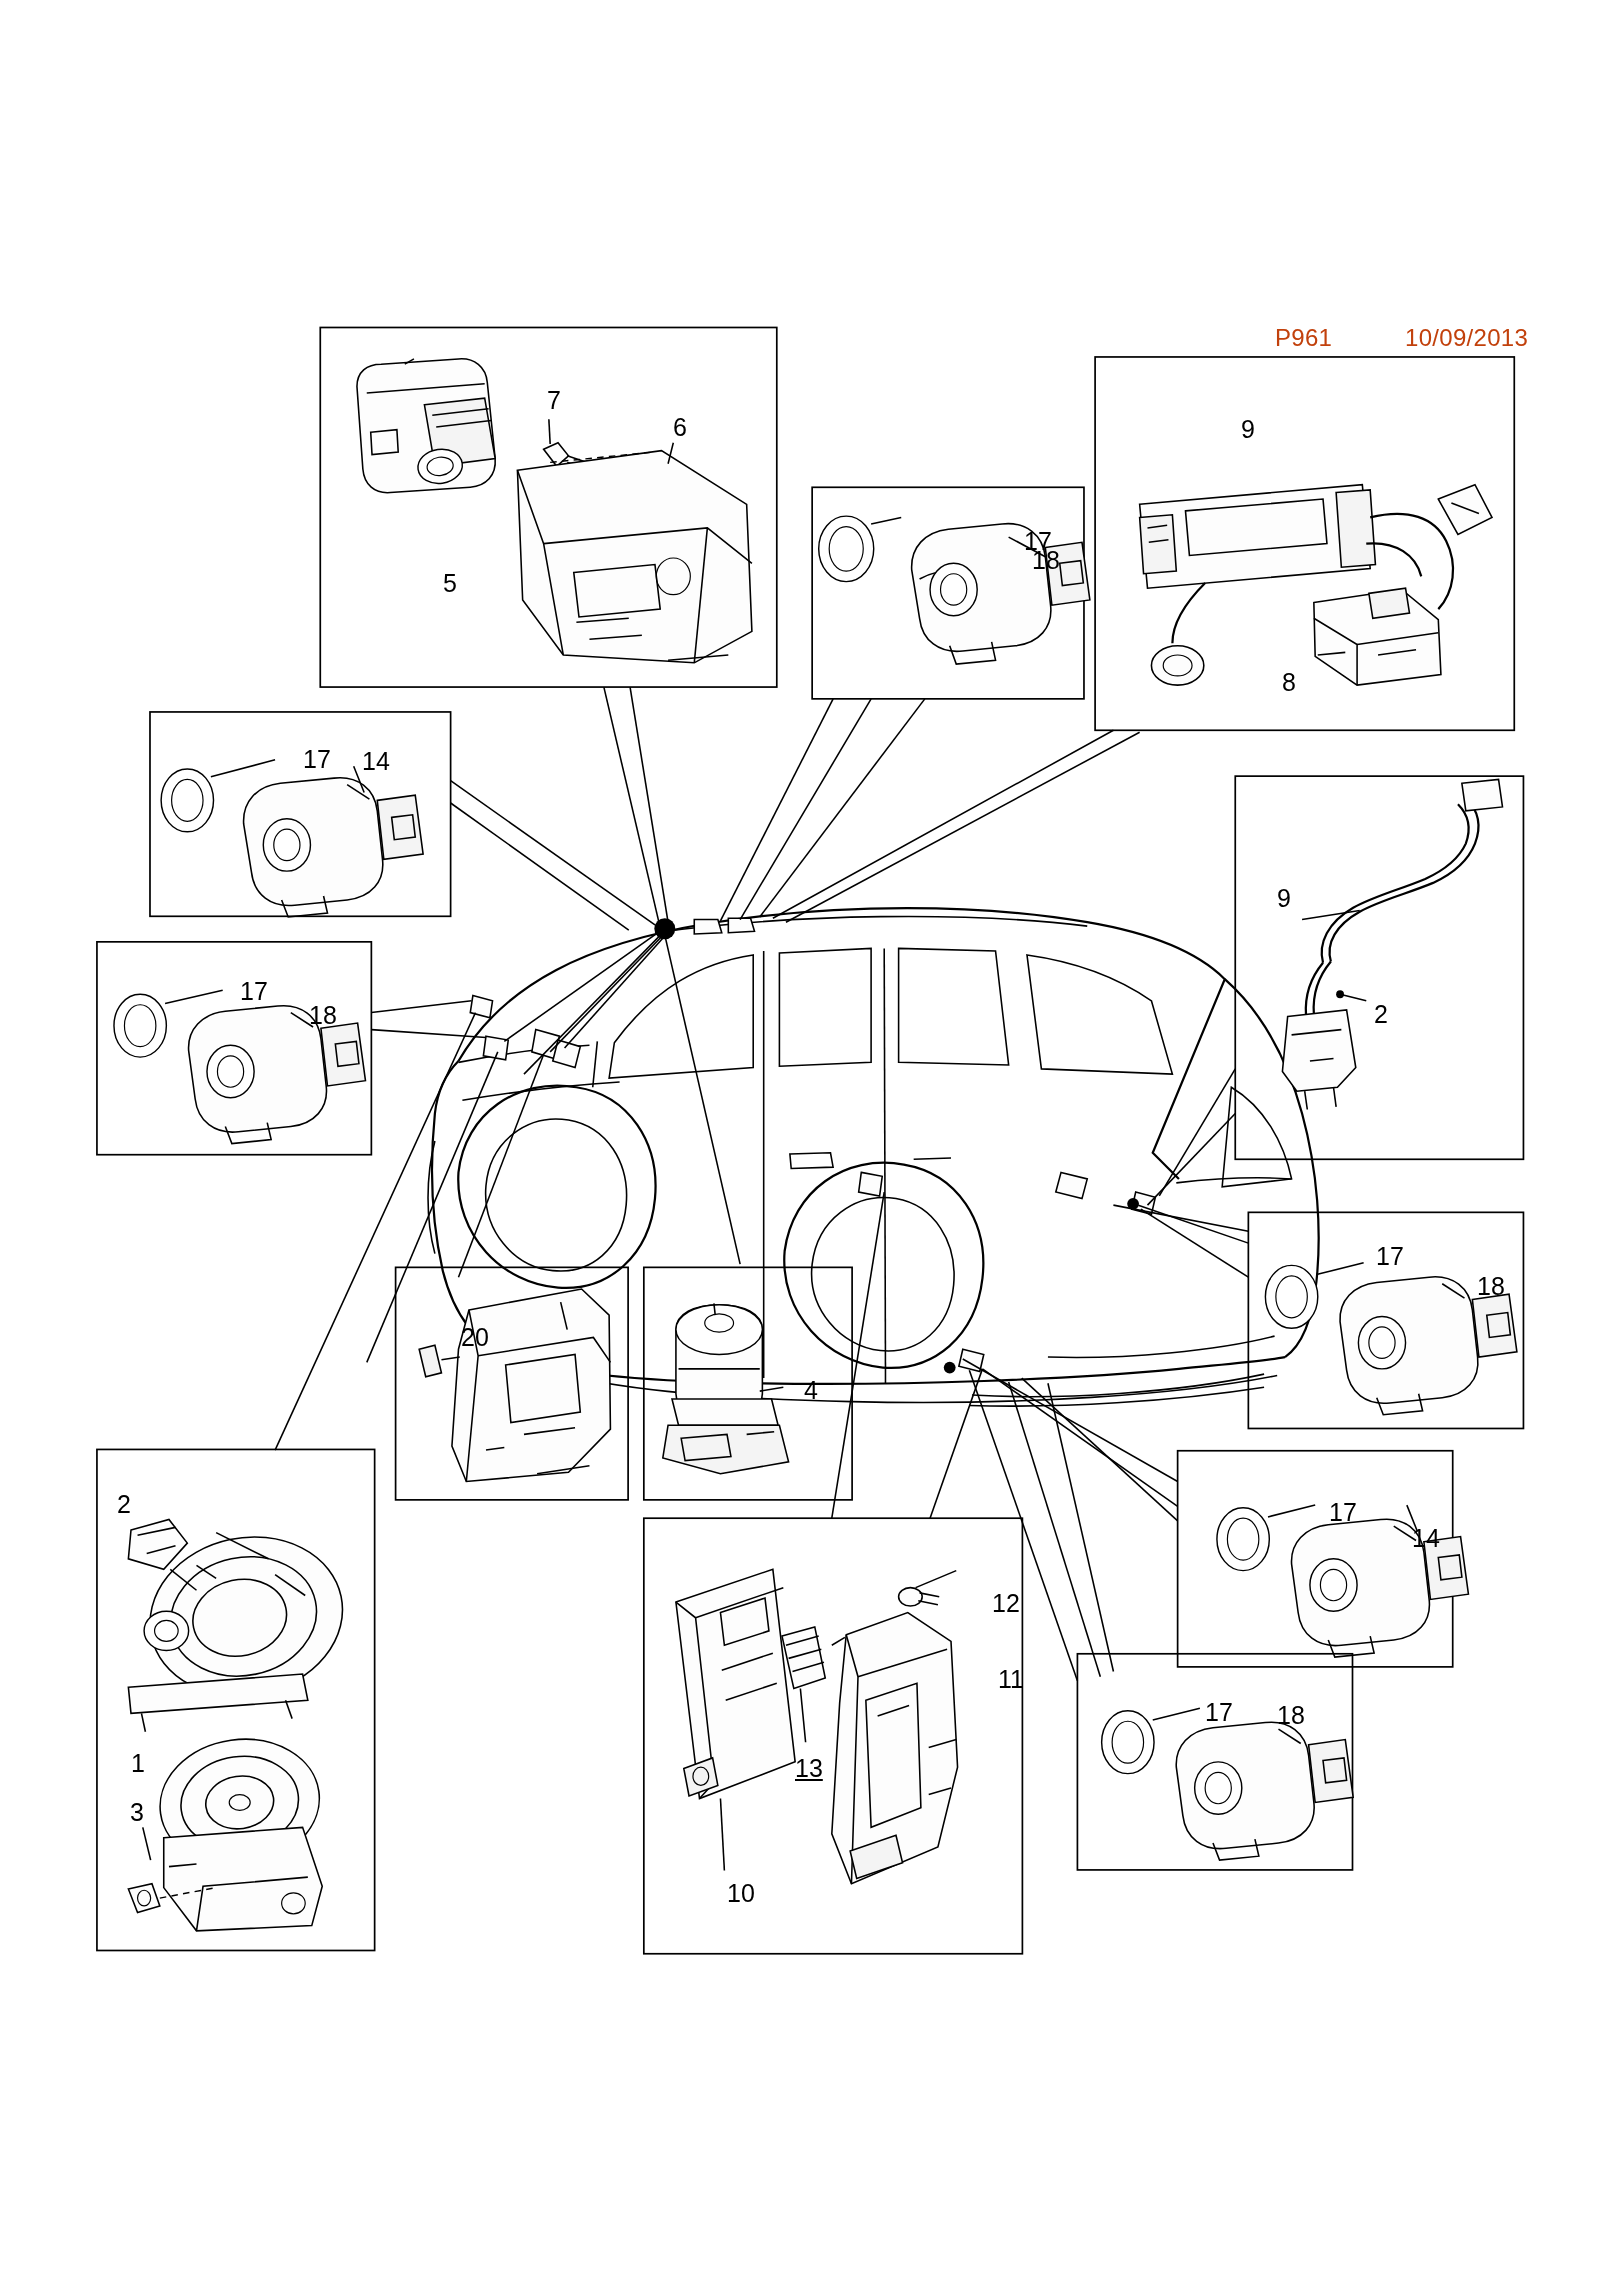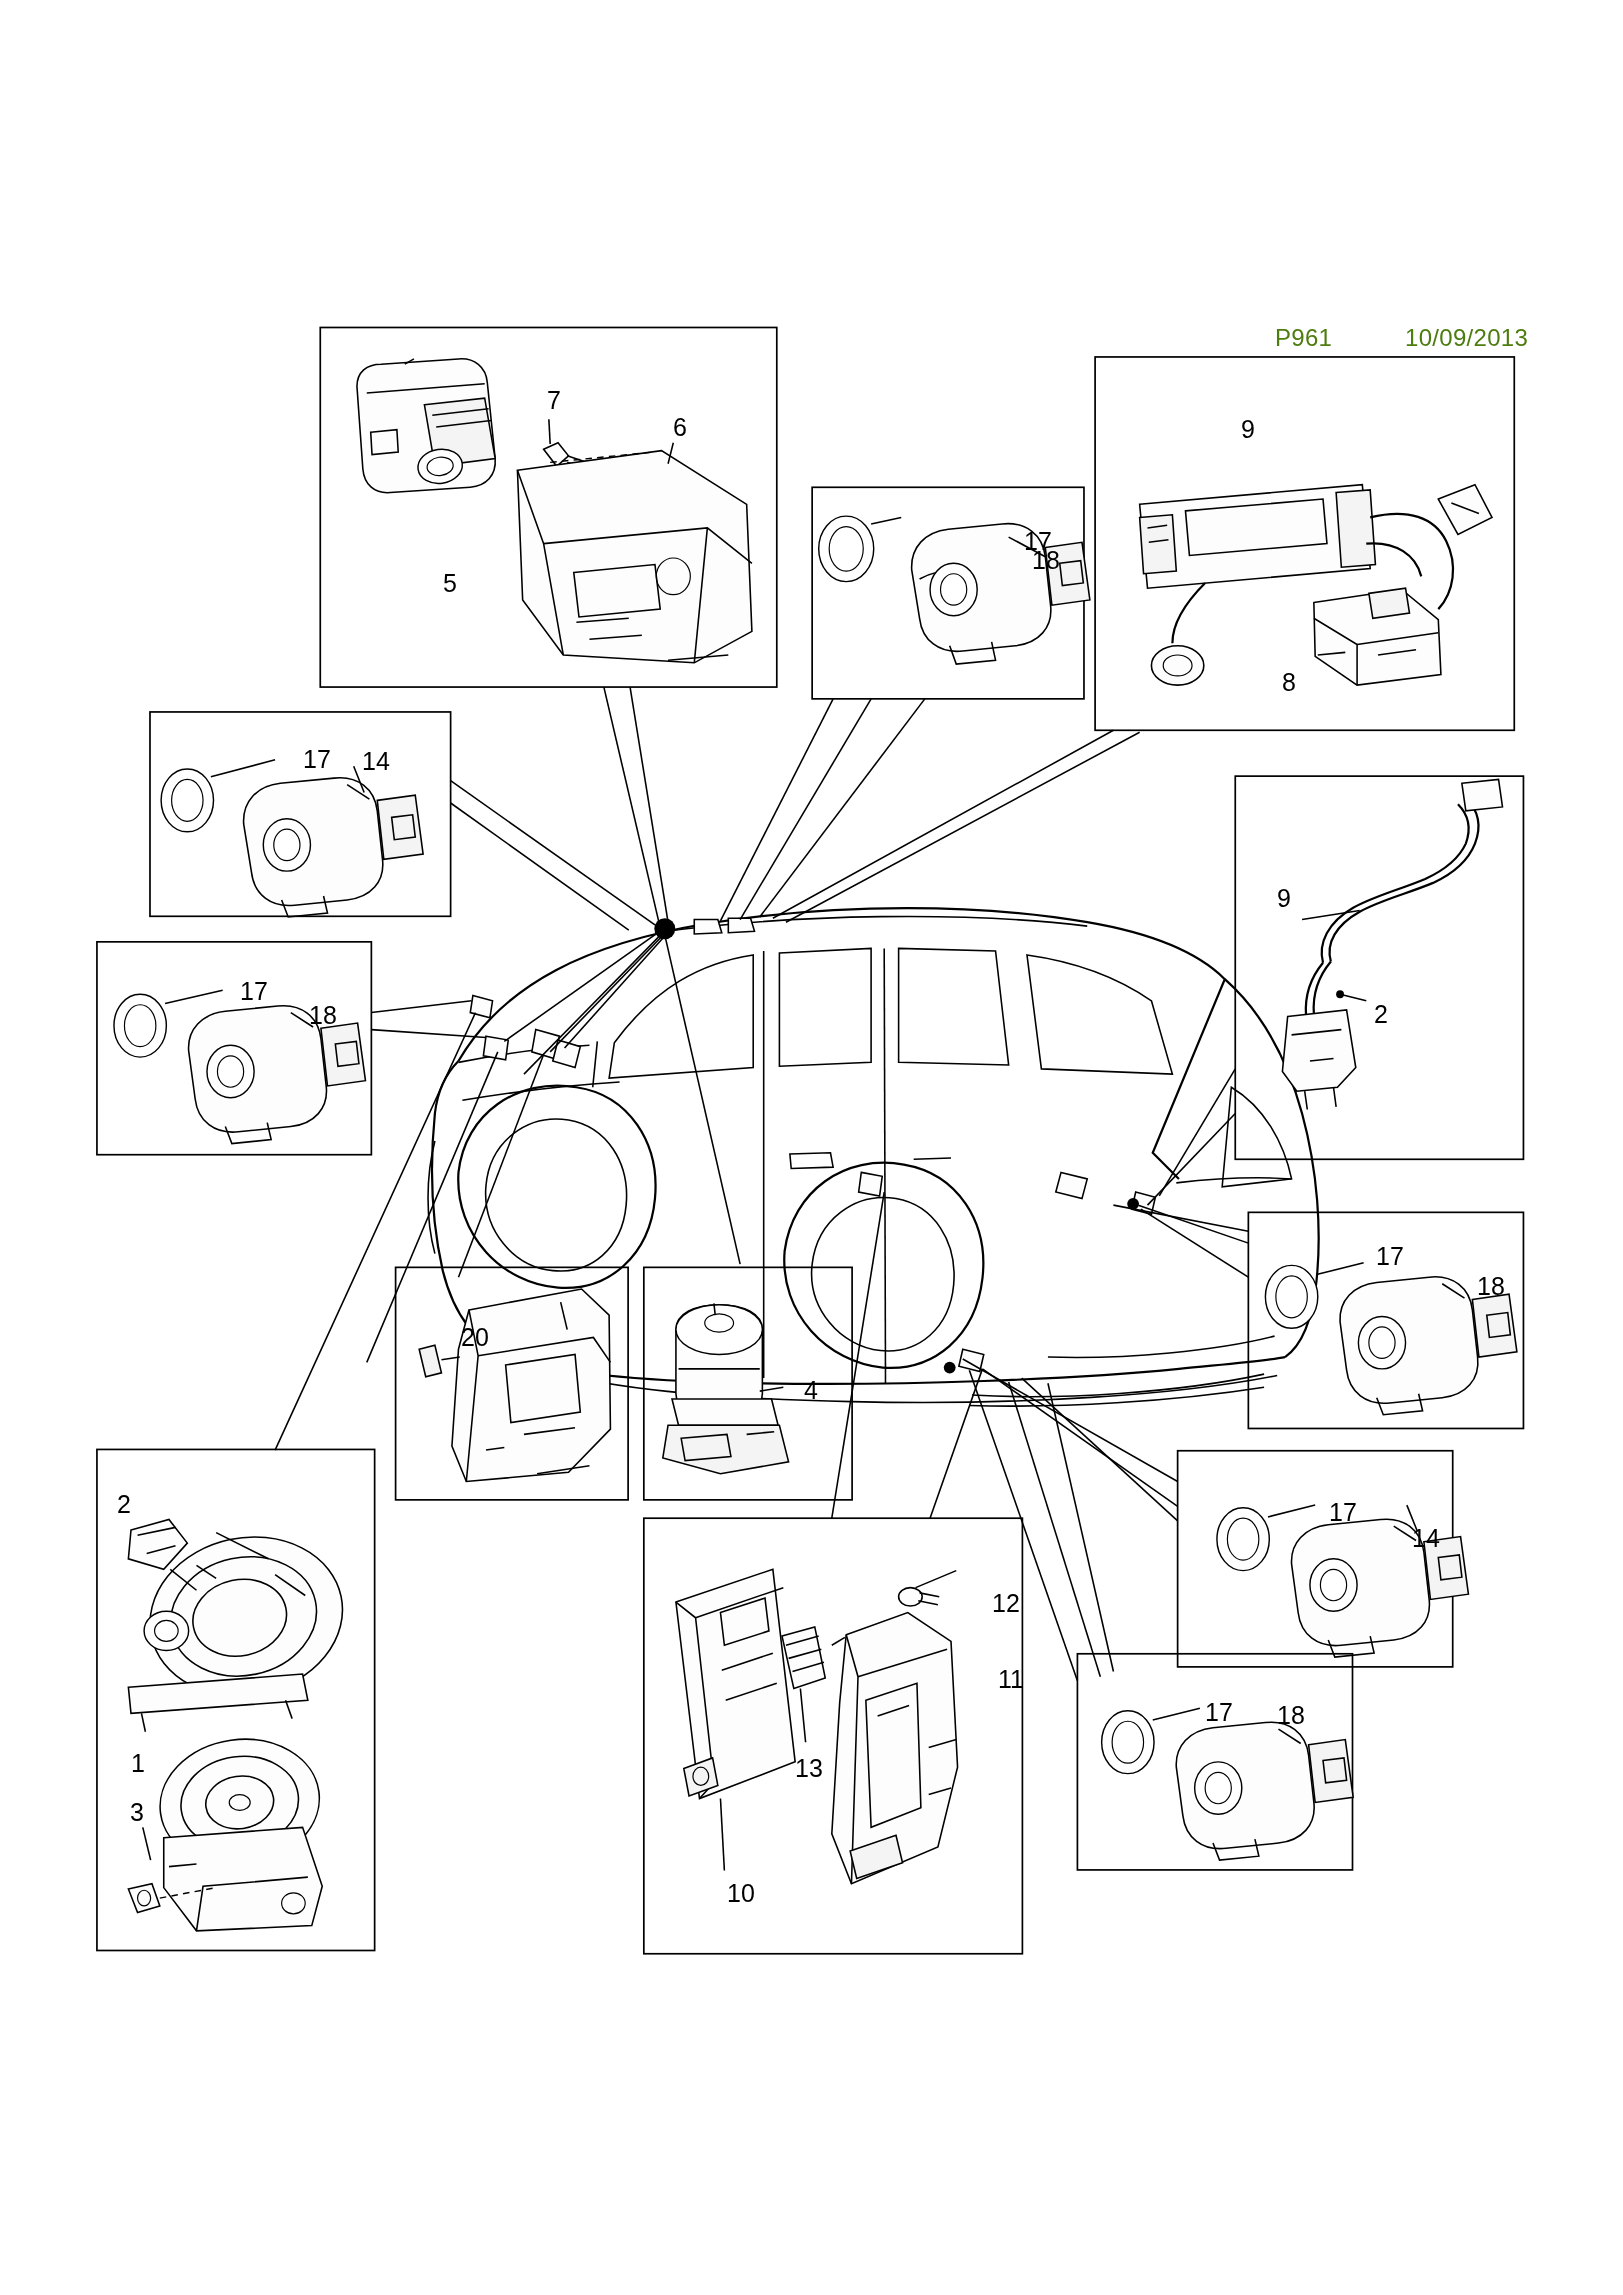--- a/index.html
+++ b/index.html
@@ -15,21 +15,21 @@
     position: relative;
     width: 1623px;
     height: 2295px;
     background: #ffffff;
     overflow: hidden;
   }
   .hdr {
     position: absolute;
     font-size: 24px;
     letter-spacing: 0.3px;
-    color: #4d7c0f;
+    color: #c2410c;
     white-space: nowrap;
   }
   #hdr-code { left: 1275px; top: 324px; }
   #hdr-date { left: 1393px; top: 324px; margin-left: 12px; }
 
   
   .num {
     position: absolute;
     font-size: 25px;
     color: #000;
@@ -456,21 +456,21 @@
   <div class="num" style="left:130px; top:1800px;">3</div>
   <div class="num" style="left:804px; top:1378px;">4</div>
   <div class="num" style="left:443px; top:571px;">5</div>
   <div class="num" style="left:673px; top:415px;">6</div>
   <div class="num" style="left:547px; top:388px;">7</div>
   <div class="num" style="left:1282px; top:670px;">8</div>
   <div class="num" style="left:1241px; top:417px;">9</div>
   <div class="num" style="left:727px; top:1881px;">10</div>
   <div class="num" style="left:998px; top:1667px;">11</div>
   <div class="num" style="left:992px; top:1591px;">12</div>
-  <div class="num" style="left:795px; top:1756px;">13</div>
+  <div class="num" style="left:795px; top:1756px;text-decoration:underline;">13</div>
   <div class="num" style="left:362px; top:749px;">14</div>
   <div class="num" style="left:1412px; top:1526px;">14</div>
   <div class="num" style="left:1277px; top:886px;">9</div>
   <div class="num" style="left:1374px; top:1002px;">2</div>
   <div class="num" style="left:303px; top:747px;">17</div>
   <div class="num" style="left:240px; top:979px;">17</div>
   <div class="num" style="left:1024px; top:529px;">17</div>
   <div class="num" style="left:1376px; top:1244px;">17</div>
   <div class="num" style="left:1329px; top:1500px;">17</div>
   <div class="num" style="left:1205px; top:1700px;">17</div>

